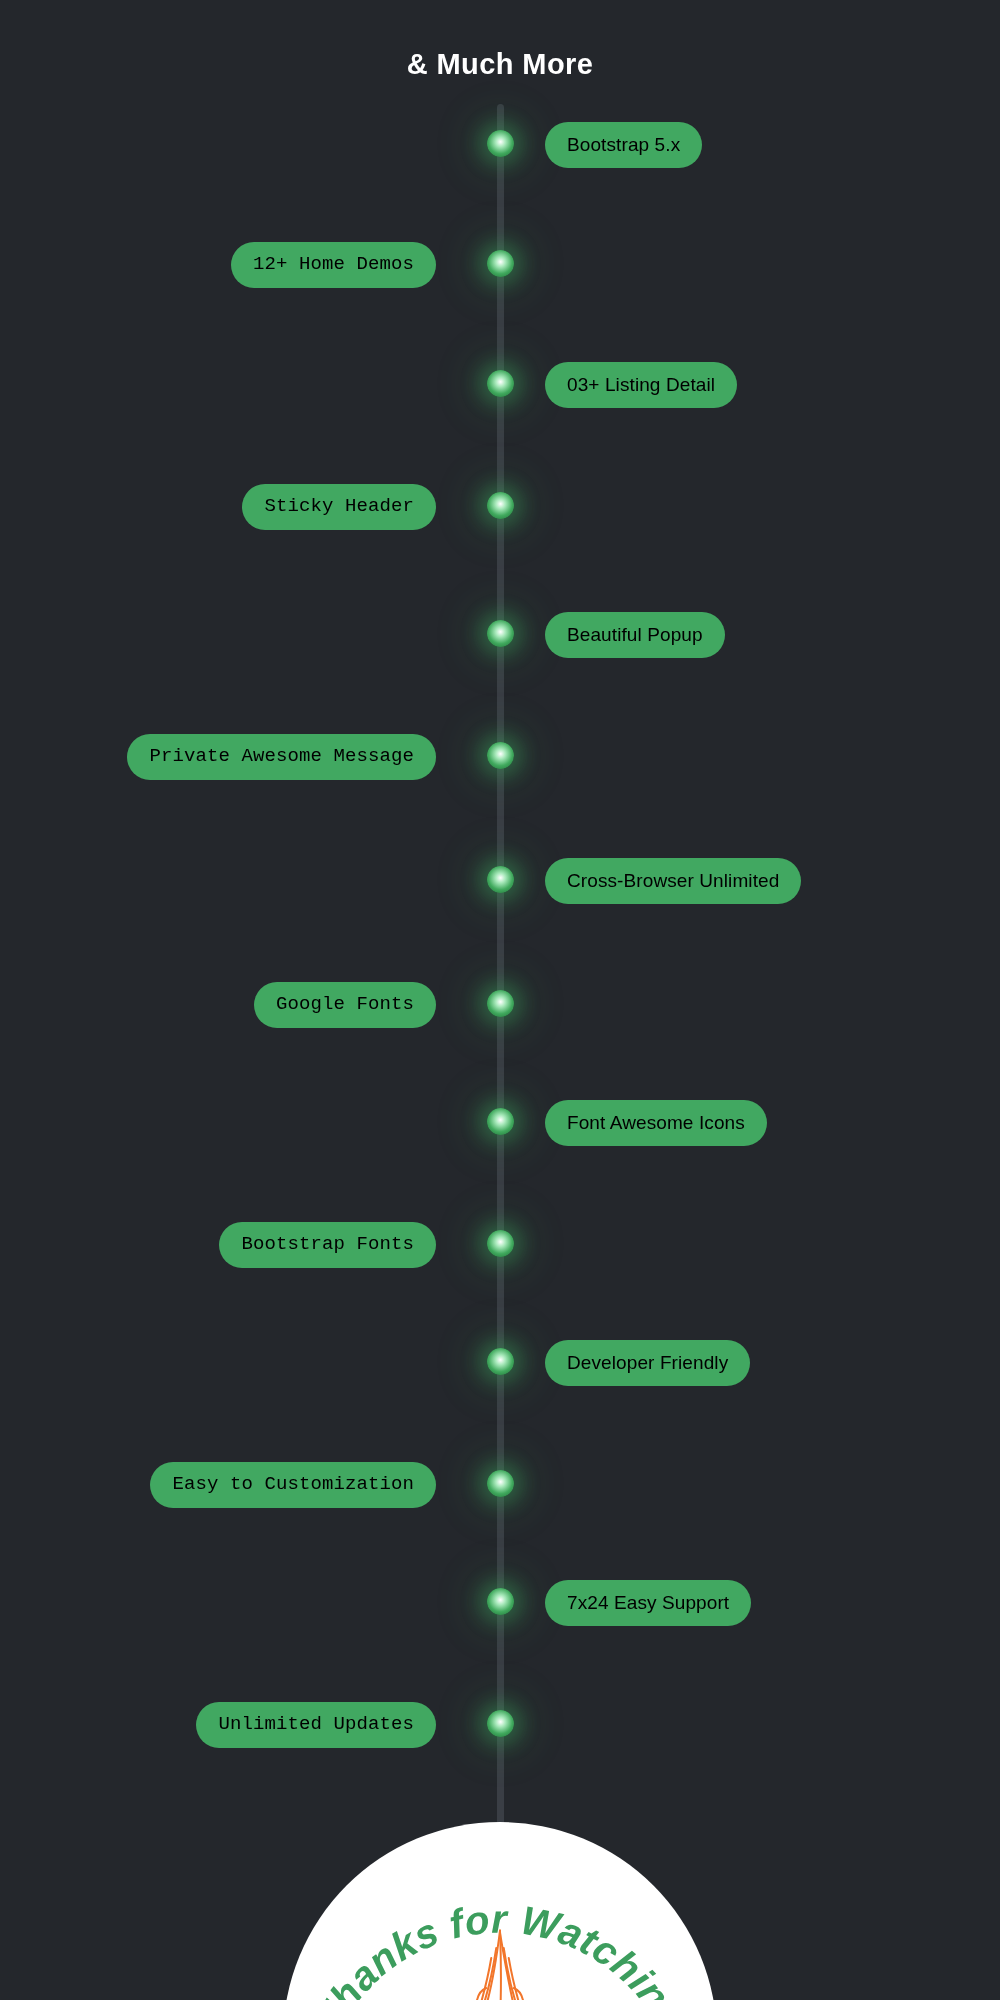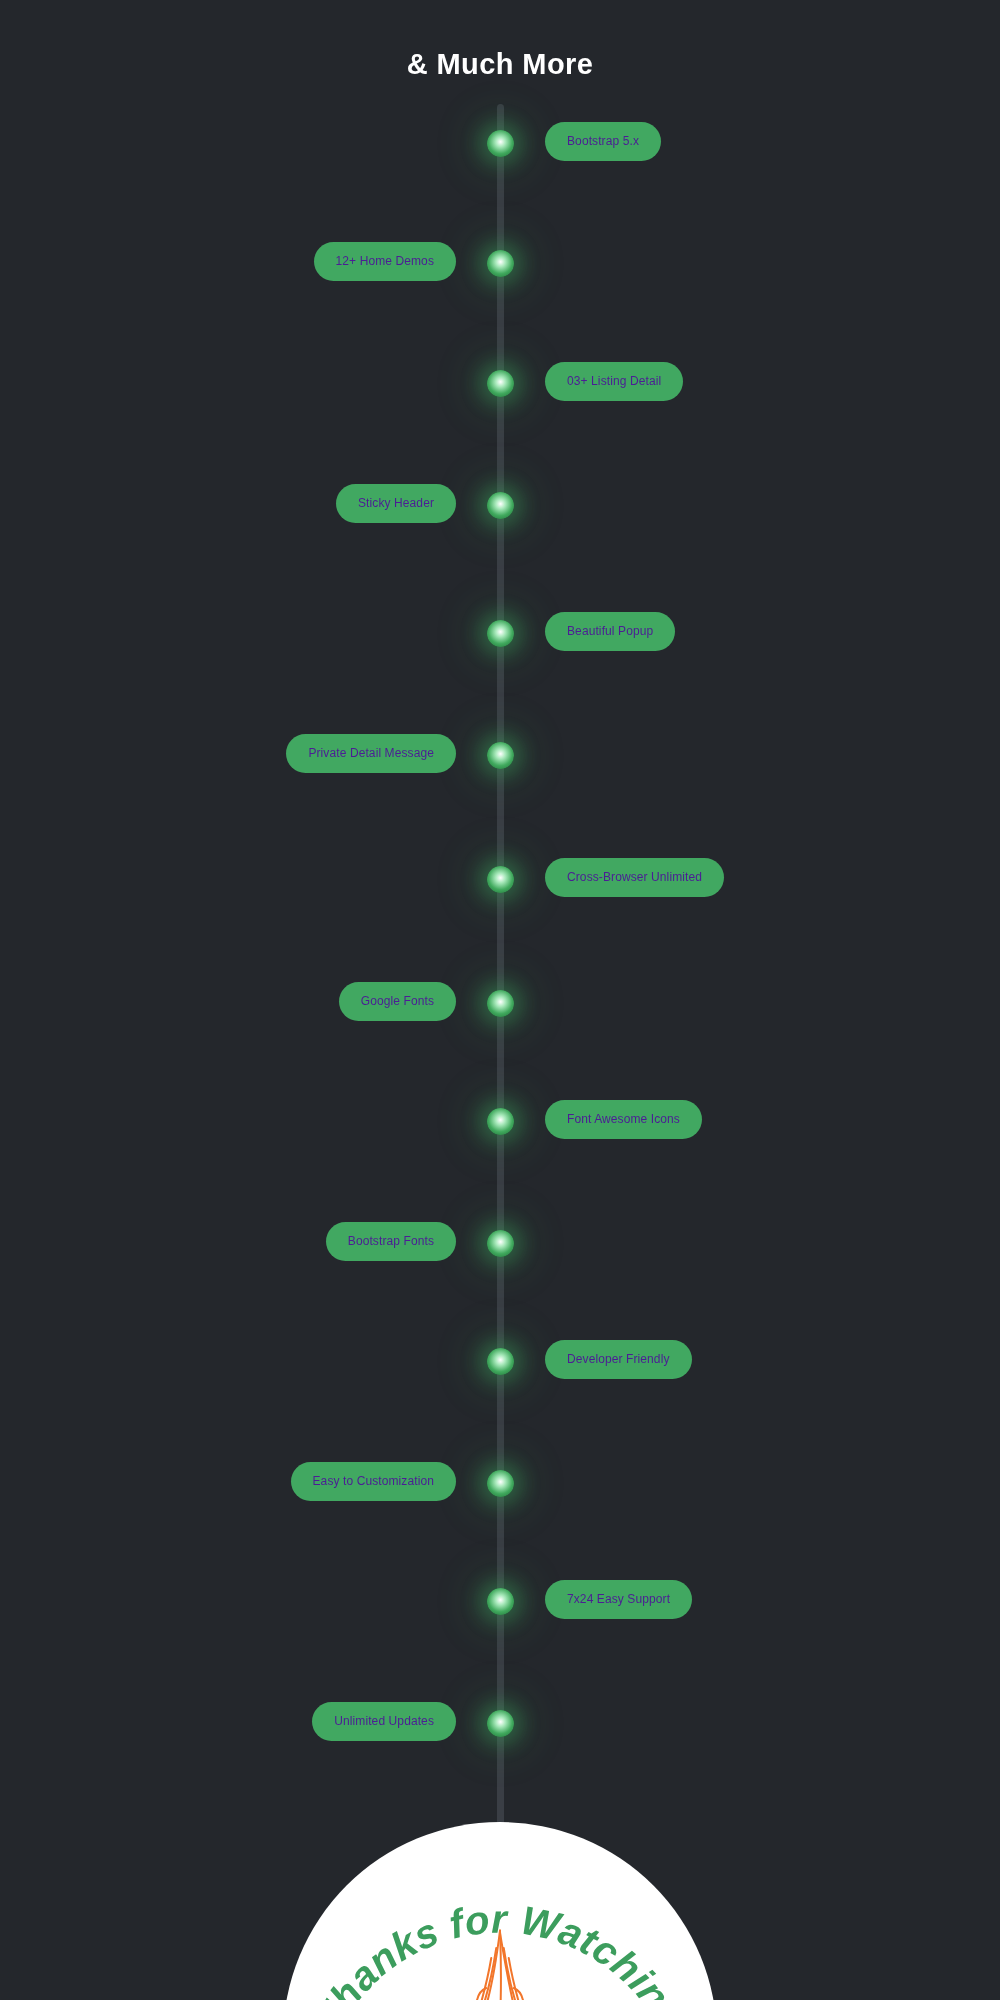--- a/index.html
+++ b/index.html
@@ -51,31 +51,31 @@
     border-radius:50%;
     background:radial-gradient(circle at 50% 44%, #ffffff 0%, #a8e9bb 24%, #41aa5e 58%, #2e8a49 78%, rgba(46,138,73,0) 100%);
     box-shadow:0 0 18px 8px rgba(64,176,96,0.35),
                0 0 40px 16px rgba(64,176,96,0.16);
   }
   .badge {
     position:absolute;
     top:-21px;
     display:inline-block;
     background:#41a861;
-    color:#4c1d95;
-    font-size:12px;
+    color:#000000;
+    font-size:19px;
     line-height:1;
     padding:13px 22px 14px 22px;
     border-radius:24px;
     white-space:nowrap;
     letter-spacing:0.1px;
     text-align:center;
   }
   .tl-row.right .badge { left:545px; }
-  .tl-row.left  .badge { right:544px; }
+  .tl-row.left  .badge { right:564px;font-family:Liberation Mono, monospace; }
 
   
   .thanks-circle {
     position:absolute;
     left:283px;
     top:1822px;
     width:434px;
     height:434px;
     border-radius:50%;
     background:#ffffff;
@@ -115,21 +115,21 @@
       <div class="tl-row left" style="top: 505px;">
         <div class="node"></div>
         <div class="badge">Sticky Header</div>
       </div>
       <div class="tl-row right" style="top: 633px;">
         <div class="node"></div>
         <div class="badge">Beautiful Popup</div>
       </div>
       <div class="tl-row left" style="top: 755px;">
         <div class="node"></div>
-        <div class="badge">Private Detail Message</div>
+        <div class="badge">Private Awesome Message</div>
       </div>
       <div class="tl-row right" style="top: 879px;">
         <div class="node"></div>
         <div class="badge">Cross-Browser Unlimited</div>
       </div>
       <div class="tl-row left" style="top: 1003px;">
         <div class="node"></div>
         <div class="badge">Google Fonts</div>
       </div>
       <div class="tl-row right" style="top: 1121px;">

